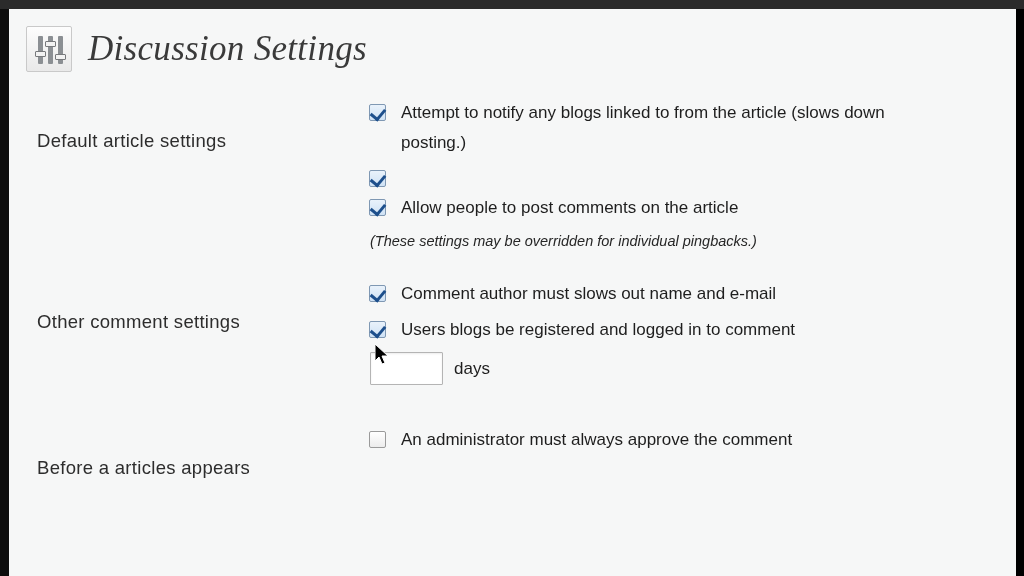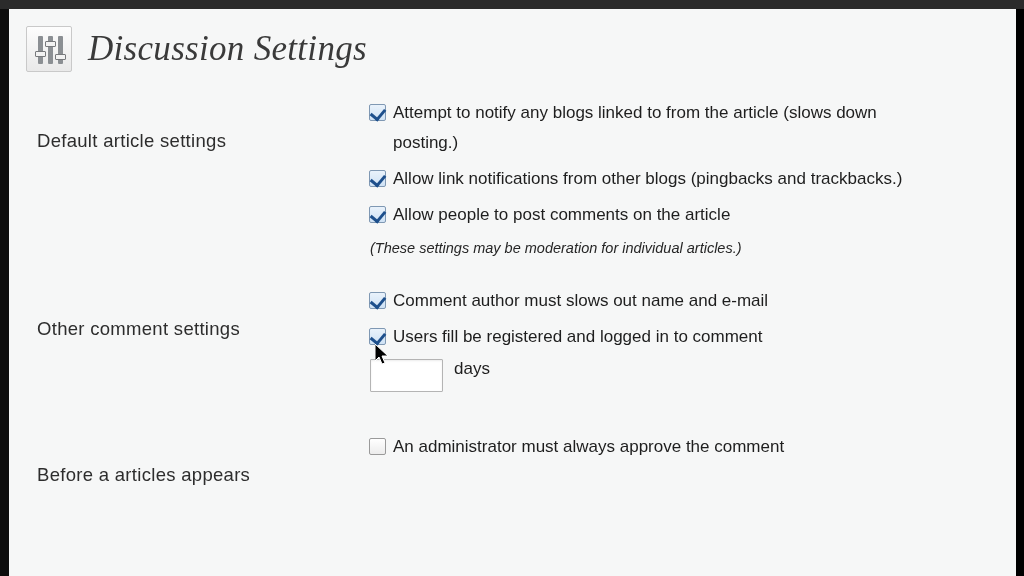--- a/index.html
+++ b/index.html
@@ -119,20 +119,21 @@
   }
   .row-fields {
     flex: 1 1 auto;
     padding-left: 2px;
   }
   .opt {
     display: flex;
     align-items: flex-start;
     margin-bottom: 6px;
     line-height: 30px;
+    gap: 8px;
   }
   .opt-text {
     font-size: 17px;
     color: #1e1e1e;
     margin-left: 7px;
     max-width: 510px;
     line-height: 30px;
   }
   .note {
     font-size: 14.5px;
@@ -166,21 +167,21 @@
     top: 1px;
     width: 7px;
     height: 11px;
     border-right: 3px solid #1d4f8c;
     border-bottom: 3px solid #1d4f8c;
     transform: rotate(40deg);
   }
 
   .days-line {
     display: flex;
-    align-items: flex-start;
+    align-items: center;
     margin-top: 7px;
     margin-left: 1px;
   }
   .days-input {
     width: 73px;
     height: 33px;
     box-sizing: border-box;
     border: 1px solid #b4b4b4;
     background: #ffffff;
     border-radius: 1px;
@@ -231,42 +232,41 @@
 
       <div class="row">
         <div class="row-label">Default article settings</div>
         <div class="row-fields">
           <div class="opt">
             <span class="cb checked"></span>
             <span class="opt-text">Attempt to notify any blogs linked to from the article (slows down posting.)</span>
           </div>
           <div class="opt">
             <span class="cb checked"></span>
-            <span class="opt-text">Allow link notifications from other blogs (pingbacks and trackbacks.)</span>
           </div>
           <div class="opt">
             <span class="cb checked"></span>
             <span class="opt-text">Allow people to post comments on the article</span>
           </div>
-          <div class="note">(These settings may be moderation for individual articles.)</div>
+          <div class="note">(These settings may be overridden for individual pingbacks.)</div>
         </div>
       </div>
 
       <div class="row-gap"></div>
 
       <div class="row">
         <div class="row-label">Other comment settings</div>
         <div class="row-fields">
           <div class="opt">
             <span class="cb checked"></span>
             <span class="opt-text">Comment author must slows out name and e-mail</span>
           </div>
           <div class="opt">
             <span class="cb checked"></span>
-            <span class="opt-text">Users fill be registered and logged in to comment</span>
+            <span class="opt-text">Users blogs be registered and logged in to comment</span>
           </div>
           <div class="days-line">
             <input class="days-input" type="text" value="" style="">
             <span class="days-label">days</span>
           </div>
         </div>
       </div>
 
       <div class="row-gap-sm"></div>
 

